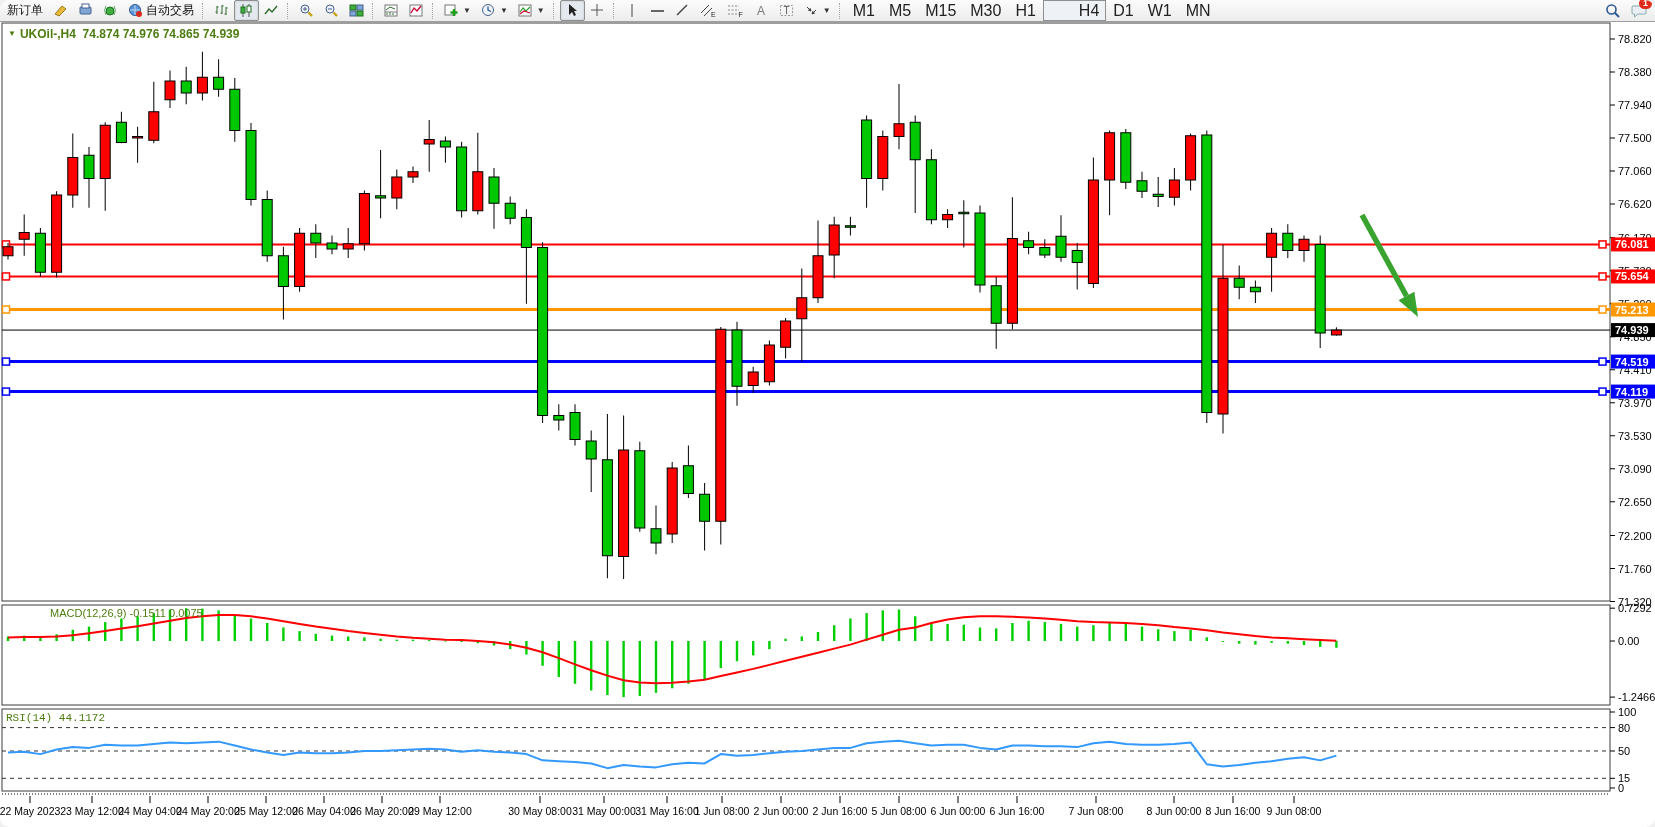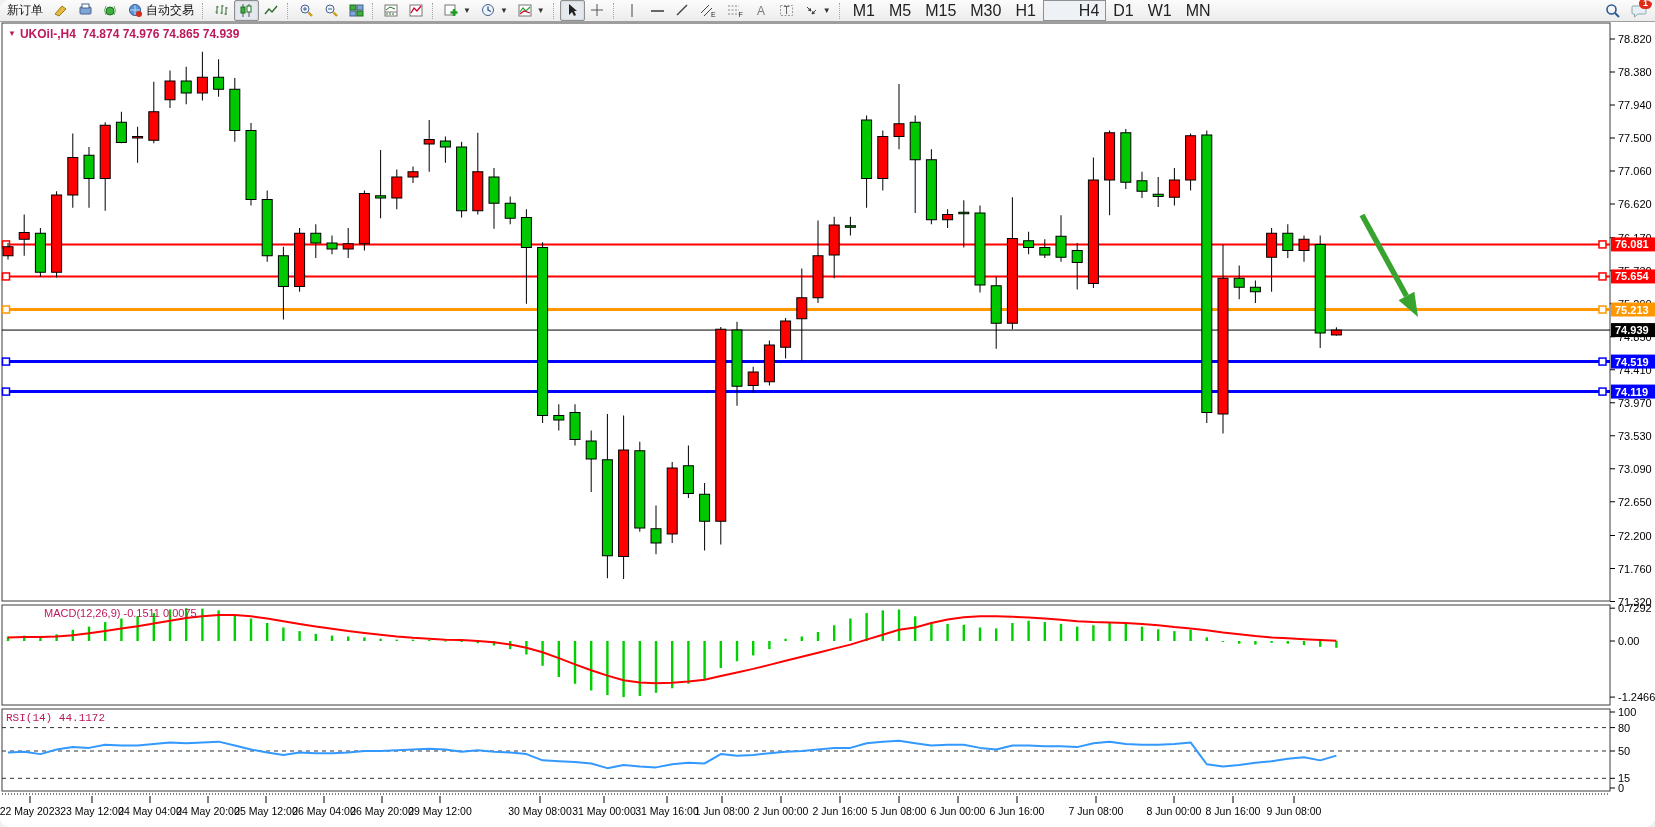--- a/index.html
+++ b/index.html
@@ -12,21 +12,21 @@
   .tsep{width:3px;height:16px;border-left:1px dotted #a5a5a5;margin:0 3px;}
   .caret{font-size:8px;color:#333;margin-left:1px;}
   .tf{font-size:16px;color:#222;padding:0 6px;height:19px;display:flex;align-items:center;border:1px solid transparent;}
   .tf.pressed{border-color:#8f8f8f;background:#eef2f6;padding-left:35px;}
   .spacer{flex:1;}
   .badge{position:absolute;right:-4px;top:-5px;background:#e02a1a;color:#fff;font-size:9px;font-weight:bold;
     border-radius:7px;min-width:11px;height:11px;line-height:11px;text-align:center;padding:0 1px;}
   .iconwrap{position:relative;display:flex;align-items:center;}
   
   #chart-area{position:absolute;left:0;top:22px;width:1655px;height:805px;background:#fff;}
-  .overlay{position:absolute;font-size:11px;color:#be185d;pointer-events:none;white-space:pre;}
+  .overlay{position:absolute;font-size:11px;color:#4d7c0f;pointer-events:none;white-space:pre;}
   #title-overlay{left:8px;top:5px;font-size:12px;font-weight:600;}
   #title-overlay .tri{font-size:8px;vertical-align:2px;margin-right:4px;}
 </style>
 </head>
 <body>
 
 <div id="app">
 
   <div id="toolbar">
     <div class="tbtn">
@@ -617,16 +617,16 @@
           <text x="1096" y="793" fill="#000" text-anchor="middle">7 Jun 08:00</text>
           <line x1="1174" y1="774" x2="1174" y2="781" stroke="#000"></line>
           <text x="1174" y="793" fill="#000" text-anchor="middle">8 Jun 00:00</text>
           <line x1="1233" y1="774" x2="1233" y2="781" stroke="#000"></line>
           <text x="1233" y="793" fill="#000" text-anchor="middle">8 Jun 16:00</text>
           <line x1="1294" y1="774" x2="1294" y2="781" stroke="#000"></line>
           <text x="1294" y="793" fill="#000" text-anchor="middle">9 Jun 08:00</text>
         </g>
       </svg>
     <div class="overlay" id="title-overlay"><span class="tri">▼</span><span>UKOil-,H4</span><span>  </span><span>74.874 74.976 74.865 74.939</span></div>
-    <div class="overlay" id="macd-overlay" style="left:0;top:585px;padding-left:44px;"><span>MACD(12,26,9)</span><span> </span><span>-0.1511</span><span> </span><span>0.0075</span></div>
+    <div class="overlay" id="macd-overlay" style="left:6px;top:585px;padding-left:44px;"><span>MACD(12,26,9)</span><span> </span><span>-0.1511</span><span> </span><span>0.0075</span></div>
     <div class="overlay" id="rsi-overlay" style="left:6px;top:690px;font-family:Liberation Mono, monospace;"><span>RSI(14)</span><span> </span><span>44.1172</span></div>
   </div>
 </div>
 
 </body></html>

